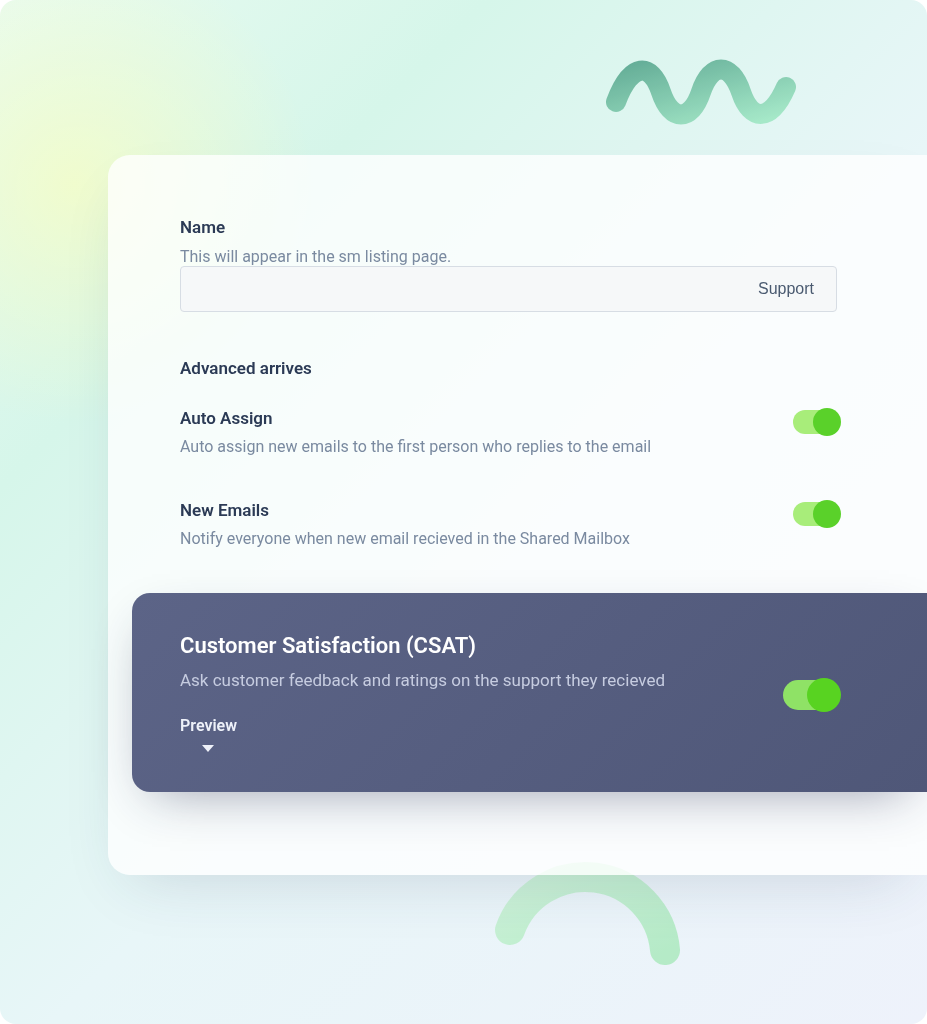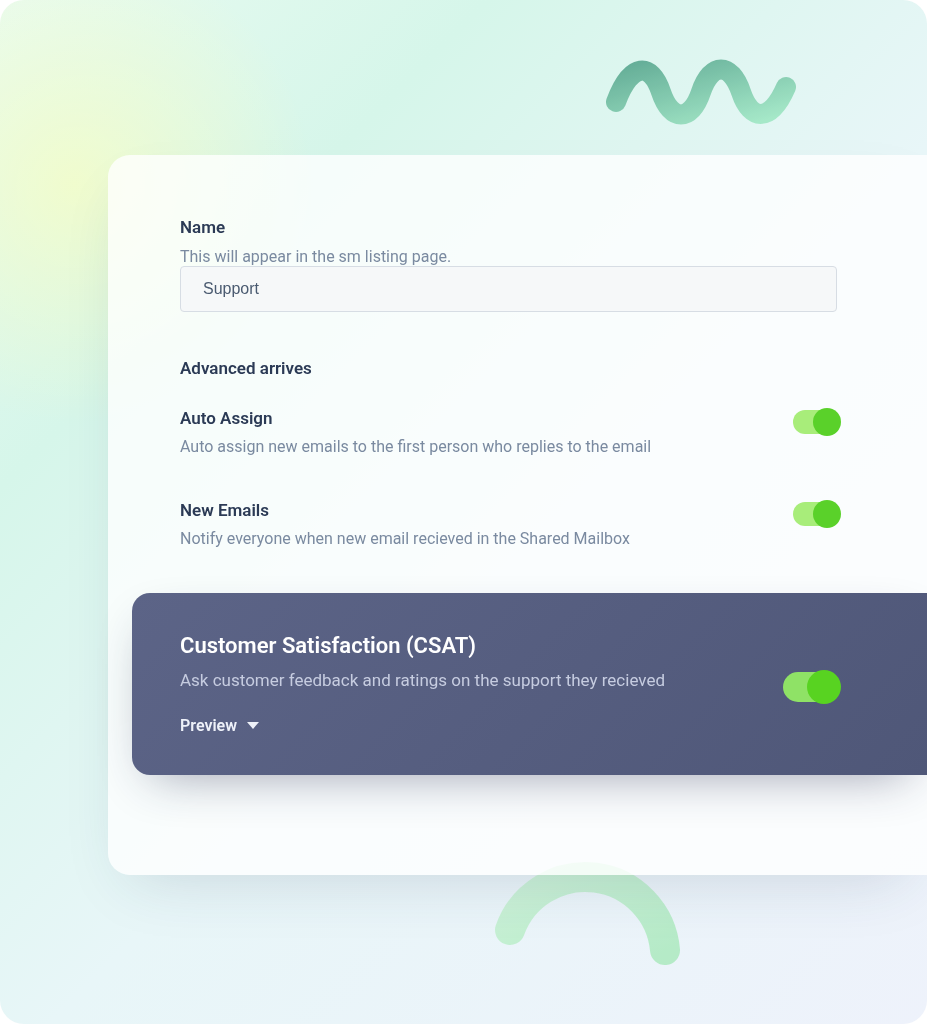--- a/index.html
+++ b/index.html
@@ -1,21 +1,21 @@
 <!DOCTYPE html>
 <html><head>
 <meta charset="utf-8">
 <style>
   * { box-sizing: border-box; margin: 0; padding: 0; }
   html, body { width: 927px; height: 1024px; overflow: hidden; font-family: -apple-system, BlinkMacSystemFont, "Segoe UI", Roboto, Helvetica, Arial, sans-serif; }
   .canvas {
     position: relative;
     width: 927px;
     height: 1024px;
-    border-radius: 24px;
+    border-radius: 16px;
     background:
       radial-gradient(circle at 8% 18%, rgba(255,255,180,0.55) 0%, rgba(255,255,180,0) 20%),
       linear-gradient(135deg, #e8fbf0 0%, #d6f6ea 25%, #e8f6f8 55%, #eef2fb 100%);
     overflow: hidden;
   }
   
   .deco-squiggle {
     position: absolute;
     top: 12px; left: 606px;
     width: 190px; height: 120px;
@@ -54,20 +54,21 @@
   }
   .input {
     width: 100%;
     height: 46px;
     border: 1px solid #d7dde4;
     border-radius: 4px;
     background: #f6f8f9;
     padding: 0 22px;
     font-size: 16px;
     color: #4a5a70;
+    text-align: right;
   }
   .section-heading {
     font-size: 17px;
     font-weight: 600;
     color: #2b3a55;
     margin-top: 46px;
     margin-bottom: 30px;
   }
   .setting-row {
     display: flex;
@@ -139,20 +140,21 @@
   .csat-block .toggle .knob { width: 34px; height: 34px; top: -2px; right: -4px; background:#58d321; }
   .preview-row {
     display: inline-flex;
     align-items: center;
     gap: 10px;
     font-size: 16px;
     font-weight: 600;
     color: #eef1f9;
     cursor: pointer;
     user-select: none;
+    flex-direction: column;
   }
   .chevron {
     width: 0; height: 0;
     border-left: 6px solid transparent;
     border-right: 6px solid transparent;
     border-top: 7px solid #eef1f9;
   }
 </style>
 </head>
 <body>

